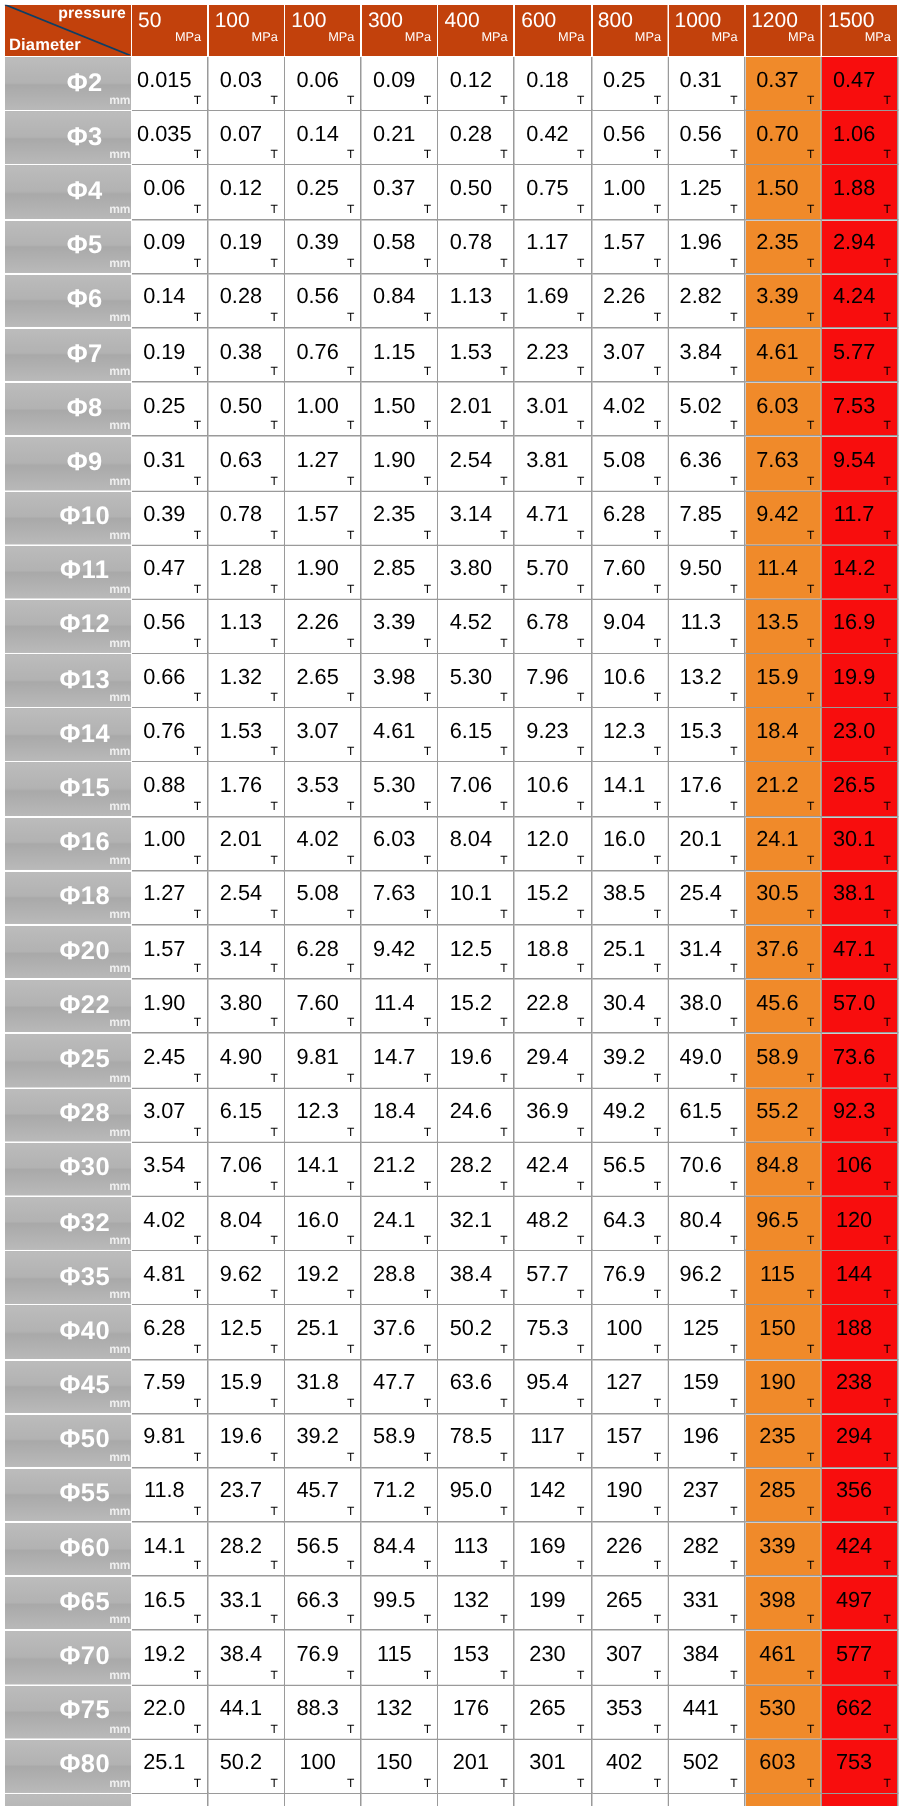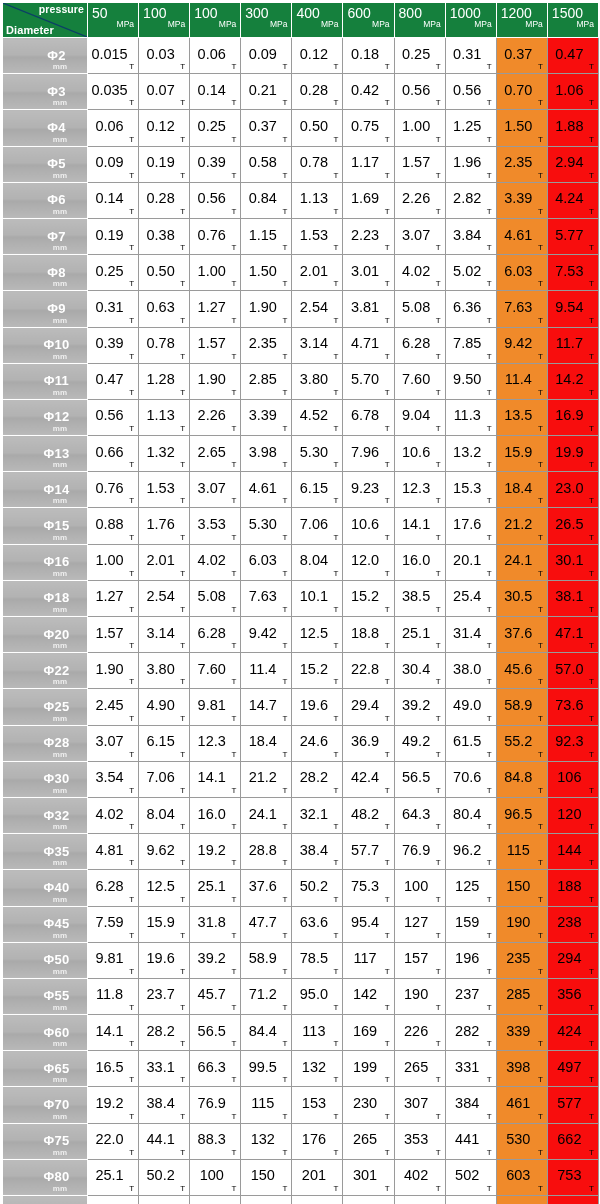--- a/index.html
+++ b/index.html
@@ -17,21 +17,21 @@
   table{
     border-collapse:collapse;
     table-layout:fixed;
     width:596px;
   }
   col.c-diam{width:85px;}
   col.c-data{width:51.1px;}
 
   
   thead th{
-    background:#15803d;
+    background:#c2410c;
     border:1px solid #ffffff;
     padding:0;
     height:34px;
     vertical-align:top;
   }
   .corner{
     position:relative;
     overflow:hidden;
   }
   .corner .diag{
@@ -71,29 +71,29 @@
   td.diam{
     background:linear-gradient(180deg,#bcbcbc 0%,#b2b2b2 48%,#a9a9a9 52%,#b9b9b9 100%);
     border:1px solid #ffffff;
     position:relative;
   }
   td.diam .dval{
     position:absolute;left:0;right:0;top:50%;
     transform:translateY(-52%);
     text-align:center;
     color:#ffffff;
-    font-size:13px;font-weight:bold;
+    font-size:17px;font-weight:bold;
     line-height:18px;
     letter-spacing:.3px;
     padding-right:8px;
     box-sizing:border-box;
     padding-left:31px;
   }
   td.diam .dunit{
-    position:absolute;right:20px;bottom:2px;
+    position:absolute;right:0;bottom:2px;
     color:#efefef;font-size:8px;font-weight:bold;
     line-height:9px;
     padding-left:36px;
   }
   td.val{
     background:#ffffff;
     position:relative;
   }
   td.val.orange{background:#f08a2a;}
   td.val.red{background:#f80d0d;}

